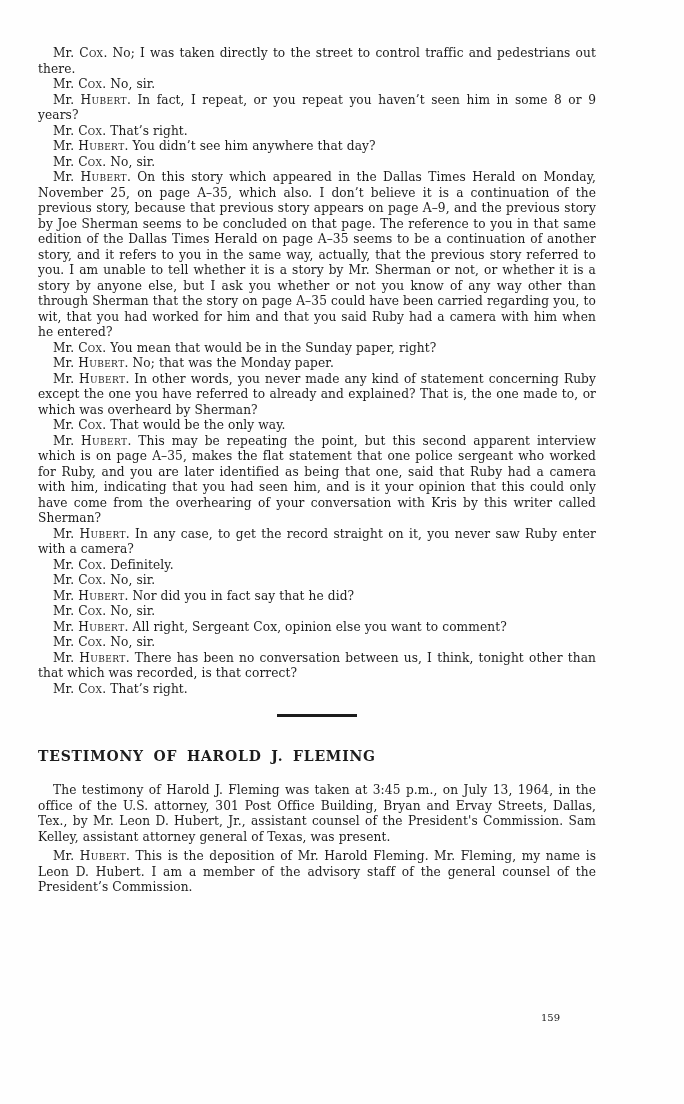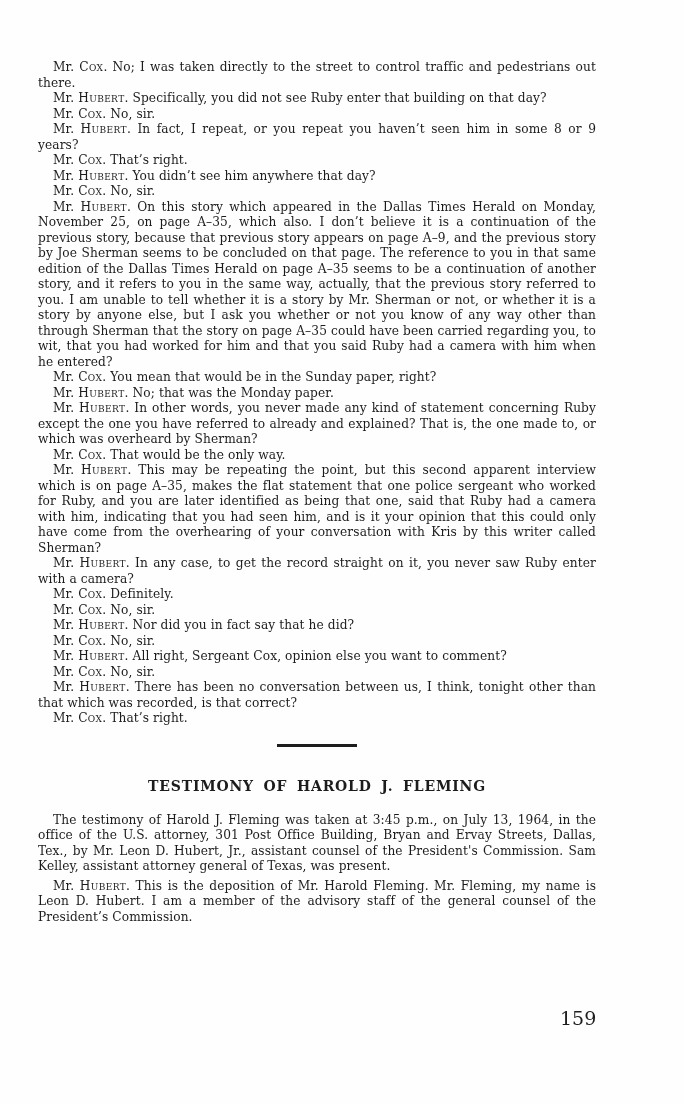--- a/index.html
+++ b/index.html
@@ -7,21 +7,21 @@
     width: 684px; height: 1104px;
     background: var(--paper, #fefefe);
     font-family: "DejaVu Serif", serif;
     color: var(--ink, #1c1c1c);
     position: relative;
     overflow: hidden;
   }
   .page { position: absolute; inset: 0; }
   .column {
     position: absolute;
-    left: 38px; top: 60px; width: 558px;
+    left: 38px; top: 46px; width: 558px;
   }
   .dialogue p, p.intro {
     margin: 0;
     font-size: 12.2px;
     line-height: 15.5px;
     text-align: justify;
     text-indent: 15px;
     letter-spacing: 0.1px;
   }
   .speaker .sc {
@@ -30,43 +30,41 @@
   }
   .divider {
     width: 80px; height: 3px;
     background: var(--ink, #1c1c1c);
     margin: 17px auto 0 auto;
   }
   h1.heading {
     margin: 31px 0 0 0;
     font-size: 14px;
     font-weight: bold;
-    text-align: center;
     letter-spacing: 0.8px;
     word-spacing: 4px;
   }
   p.intro { margin-top: 19px; }
   .dialogue-bottom { margin-top: 4px; }
   .page-number {
     position: absolute;
-    left: 560px; top: 1008px;
-    font-size: 19px;
+    left: 541px; top: 1008px;
+    font-size: 10px;
     line-height: 20px;
   }
 </style>
 </head>
 <body>
 
 <div class="page">
   <div class="column">
 
     <div class="dialogue dialogue-top" id="dialogue-top">
   <p class="dialogue-line"><span class="speaker"><span class="prefix">Mr.</span> <span class="sc">Cox</span>.</span> <span class="utterance">No; I was taken directly to the street to control traffic and pedestrians out there.</span></p>
 
-  <p class="dialogue-line"><span class="speaker"><span class="prefix">Mr.</span> <span class="sc">Hubert</span>.</span> <span class="utterance">Specifically, you did not see Ruby enter that building on that day?</span></p>
 
   <p class="dialogue-line"><span class="speaker"><span class="prefix">Mr.</span> <span class="sc">Cox</span>.</span> <span class="utterance">No, sir.</span></p>
 
   <p class="dialogue-line"><span class="speaker"><span class="prefix">Mr.</span> <span class="sc">Hubert</span>.</span> <span class="utterance">In fact, I repeat, or you repeat you haven’t seen him in some 8 or 9 years?</span></p>
 
   <p class="dialogue-line"><span class="speaker"><span class="prefix">Mr.</span> <span class="sc">Cox</span>.</span> <span class="utterance">That’s right.</span></p>
 
   <p class="dialogue-line"><span class="speaker"><span class="prefix">Mr.</span> <span class="sc">Hubert</span>.</span> <span class="utterance">You didn’t see him anywhere that day?</span></p>
 
   <p class="dialogue-line"><span class="speaker"><span class="prefix">Mr.</span> <span class="sc">Cox</span>.</span> <span class="utterance">No, sir.</span></p>

